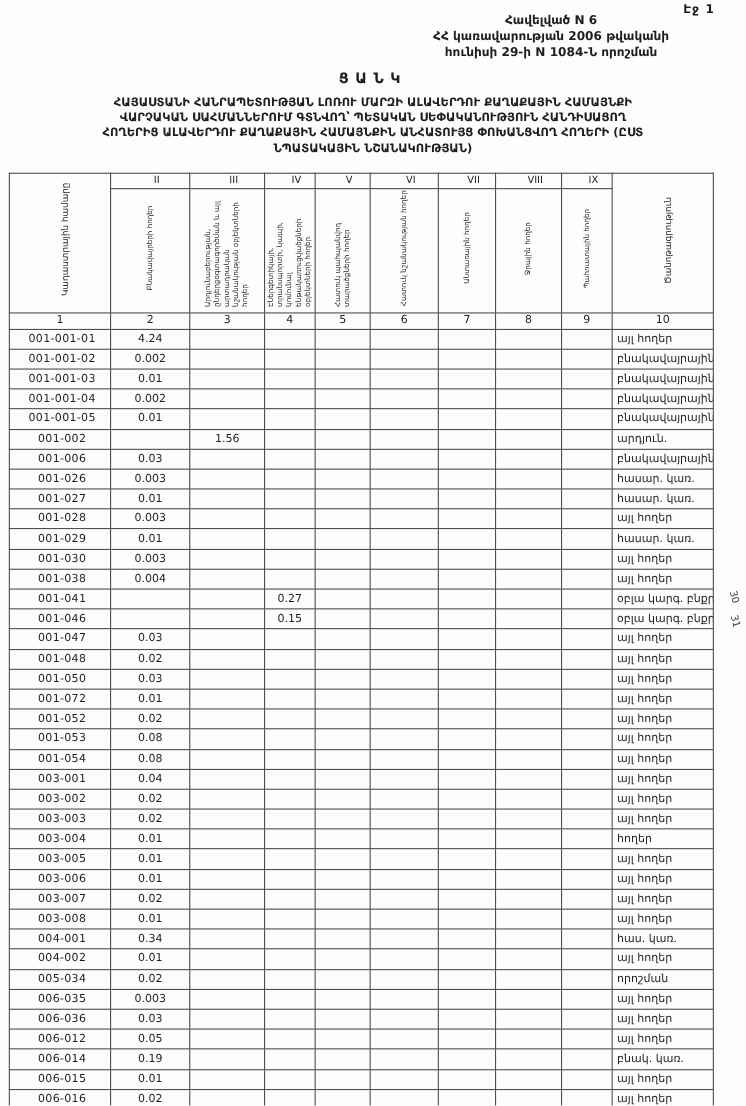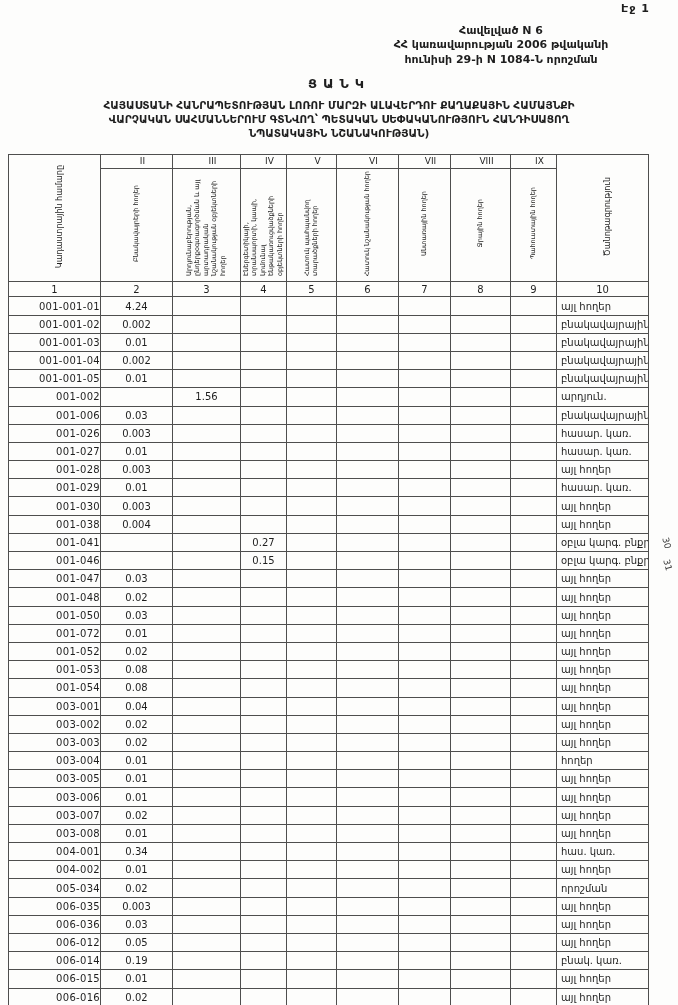--- a/index.html
+++ b/index.html
@@ -2,31 +2,31 @@
 <html><head>
 <meta charset="utf-8">
 <style>
   html,body{margin:0;padding:0;}
   body{
     width:678px;height:1005px;overflow:hidden;position:relative;
     background:#fdfdfc;color:#1e1e1e;
     font-family:"DejaVu Sans",sans-serif;
   }
   .page-label{position:absolute;top:2px;right:28px;font-size:11px;font-weight:bold;letter-spacing:1px;}
-  .appendix{margin:24px 22px 0 auto;width:310px;text-align:center;font-size:11px;font-weight:bold;line-height:1.3;}
+  .appendix{margin:12px 22px 0 auto;width:310px;text-align:center;font-size:11px;font-weight:bold;line-height:1.3;}
   .doc-title{text-align:center;margin-top:9px;font-size:13px;font-weight:bold;letter-spacing:6px;}
   .heading{margin:7px auto 14px;width:580px;text-align:center;font-size:10.5px;font-weight:bold;line-height:1.35;}
   table{border-collapse:collapse;table-layout:fixed;width:640px;margin:9px 0 0 8px;}
   td{border:1px solid #4e4e4e;overflow:hidden;padding:0;vertical-align:middle;}
   .roman-row td{height:13px;font-size:9px;text-align:center;line-height:13px;padding-left:12px;}
   .label-row td{height:112px;text-align:center;}
   .hdr-span{text-align:center;}
   .num-row td{height:14px;font-size:10px;text-align:center;}
   .data-row td{height:17.2px;font-size:10px;white-space:nowrap;}
-  .code{text-align:right;padding-left:4px;letter-spacing:.3px;}
+  .code{text-align:center;padding-left:4px;letter-spacing:.3px;}
   .val{text-align:center;}
   .note{text-align:left;padding-left:4px;}
   .vert{
     writing-mode:vertical-rl;transform:rotate(180deg);
     display:inline-block;max-height:106px;
     font-size:6.5px;line-height:1.3;text-align:left;
   }
   .vbig{font-size:8px;max-height:118px;}
   .marginal{position:absolute;font-size:9px;color:#3a3a3a;transform:rotate(75deg);}
   .m1{top:538px;right:6px;}
@@ -41,20 +41,21 @@
   <div>Հավելված N 6</div>
   <div>ՀՀ կառավարության 2006 թվականի</div>
   <div>հունիսի 29-ի N 1084-Ն որոշման</div>
 </div>
 
 <div class="doc-title">ՑԱՆԿ</div>
 
 <div class="heading">
   <div>ՀԱՅԱՍՏԱՆԻ ՀԱՆՐԱՊԵՏՈՒԹՅԱՆ ԼՈՌՈՒ ՄԱՐԶԻ ԱԼԱՎԵՐԴՈՒ ՔԱՂԱՔԱՅԻՆ ՀԱՄԱՅՆՔԻ</div>
   <div>ՎԱՐՉԱԿԱՆ ՍԱՀՄԱՆՆԵՐՈՒՄ ԳՏՆՎՈՂ՝ ՊԵՏԱԿԱՆ ՍԵՓԱԿԱՆՈՒԹՅՈՒՆ ՀԱՆԴԻՍԱՑՈՂ</div>
+  <div>ՀՈՂԵՐԻՑ ԱԼԱՎԵՐԴՈՒ ՔԱՂԱՔԱՅԻՆ ՀԱՄԱՅՆՔԻՆ ԱՆՀԱՏՈՒՅՑ ՓՈԽԱՆՑՎՈՂ ՀՈՂԵՐԻ (ԸՍՏ</div>
   <div>ՆՊԱՏԱԿԱՅԻՆ ՆՇԱՆԱԿՈՒԹՅԱՆ)</div>
 </div>
 
 <table>
   <colgroup>
     <col style="width:92px">
       <col style="width:72px">
       <col style="width:68px">
     <col style="width:46px">
       <col style="width:50px">

